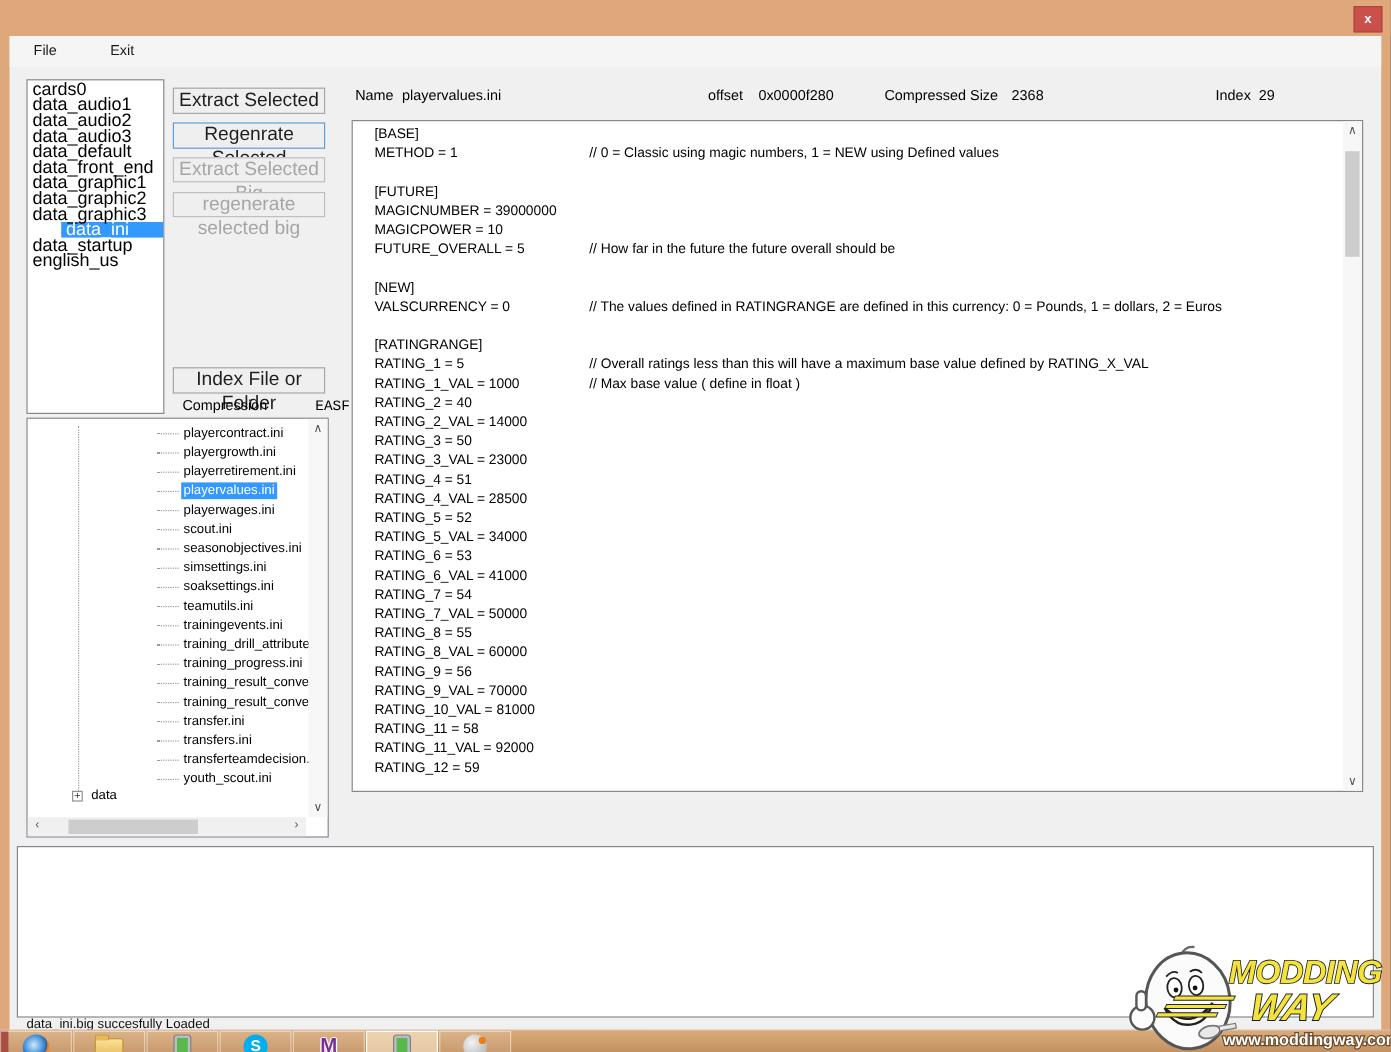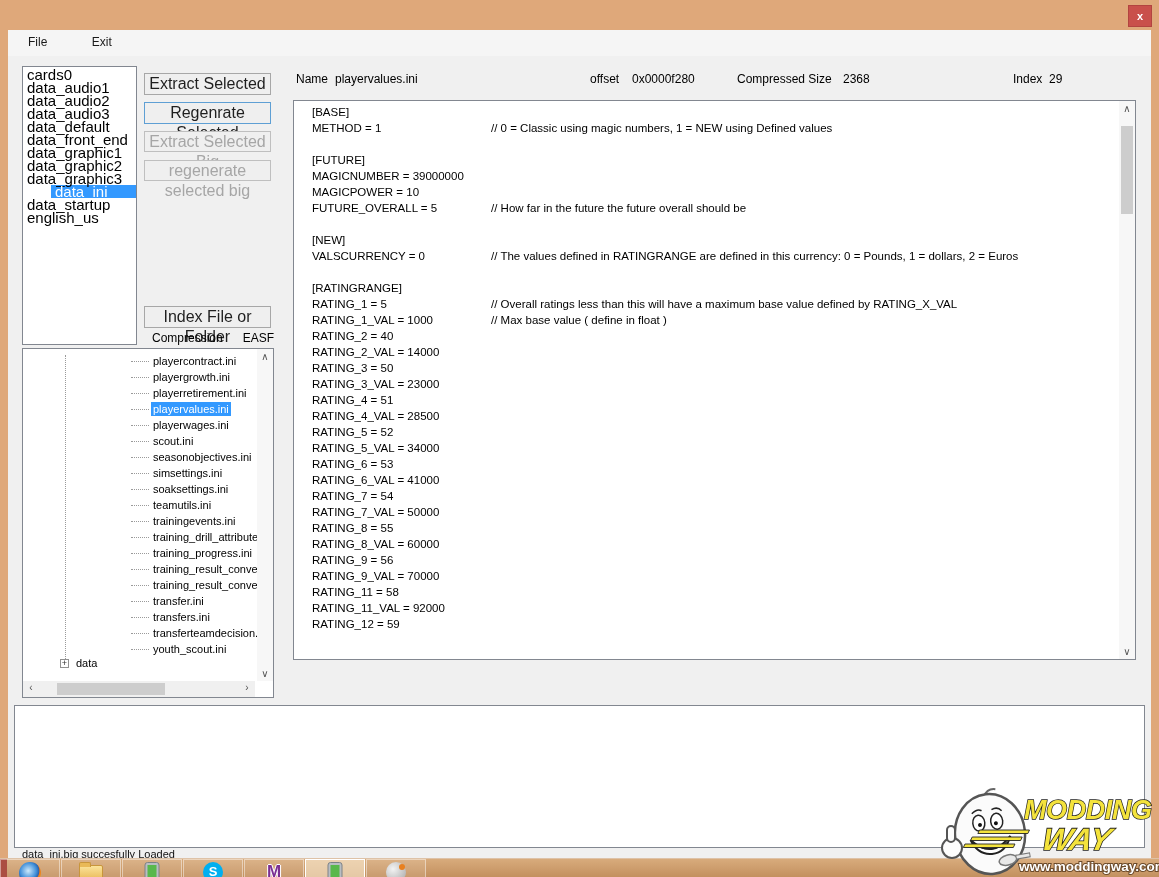--- a/index.html
+++ b/index.html
@@ -30,21 +30,21 @@
   .lb-item.selected { background:#3399ff; color:#fff;margin-left:28px; }
   
   .btn {
     position:absolute; left:136px; width:127px; height:22px;
     background:#efefef; border:1px solid #a7a7a7; font-size:16px; color:#1f1f1f;
     text-align:center; line-height:20px; font-family:"Liberation Sans",sans-serif;
   }
   .btn.focused { border:1px solid #5e9fd4; }
   .btn.disabled { color:#a6a6a6; border-color:#bfbfbf; }
   .comp-row { position:absolute; left:144px; top:301px; font-size:12px; }
-  .comp-row .comp-val { margin-left:20px; }
+  .comp-row .comp-val { margin-left:40px;font-family:Liberation Mono, monospace; }
   
   .tree {
     position:absolute; left:14px; top:318px; width:252px; height:350px;
     background:#fff; border:1px solid #828790; overflow:hidden;
   }
   .tree-vline { position:absolute; left:42px; top:6px; height:306px; border-left:1px dotted #9a9a9a; }
   .tree-rows { position:absolute; left:0; top:4px; width:236px; }
   .tree-row { position:relative; height:16px; white-space:nowrap; overflow:hidden; }
   .tree-stub { position:absolute; left:108px; top:8px; width:18px; border-top:1px dotted #9a9a9a; }
   .tree-label { position:absolute; left:128px; top:1px; font-size:11px; line-height:14px; padding:0 2px; }
@@ -408,20 +408,23 @@
 
           <div class="ed-line">
             <span class="ed-code">RATING_9 = 56</span><span class="ed-comment"></span>
           </div>
 
           <div class="ed-line">
             <span class="ed-code">RATING_9_VAL = 70000</span><span class="ed-comment"></span>
           </div>
 
 
+          <div class="ed-line">
+            <span class="ed-code">RATING_10_VAL = 81000</span><span class="ed-comment"></span>
+          </div>
 
           <div class="ed-line">
             <span class="ed-code">RATING_11 = 58</span><span class="ed-comment"></span>
           </div>
 
           <div class="ed-line">
             <span class="ed-code">RATING_11_VAL = 92000</span><span class="ed-comment"></span>
           </div>
 
           <div class="ed-line">

